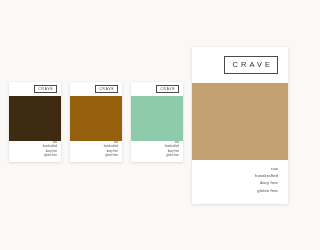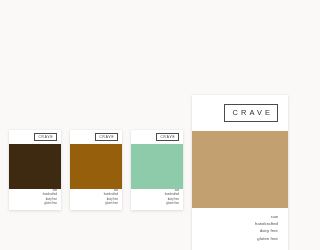--- a/index.html
+++ b/index.html
@@ -12,21 +12,20 @@
     overflow: hidden;
     background: #faf9f8;
     font-family: "Liberation Sans", sans-serif;
     position: relative;
   }
 
   #stage {
     position: absolute;
     inset: 0;
     background: #faf9f8;
-    margin-top: 48px;
   }
 
   
   .card {
     position: absolute;
     background: #ffffff;
     box-shadow: 0 1px 3px rgba(60, 50, 40, 0.13),
                 0 0 1px rgba(60, 50, 40, 0.10);
     display: flex;
     flex-direction: column;

